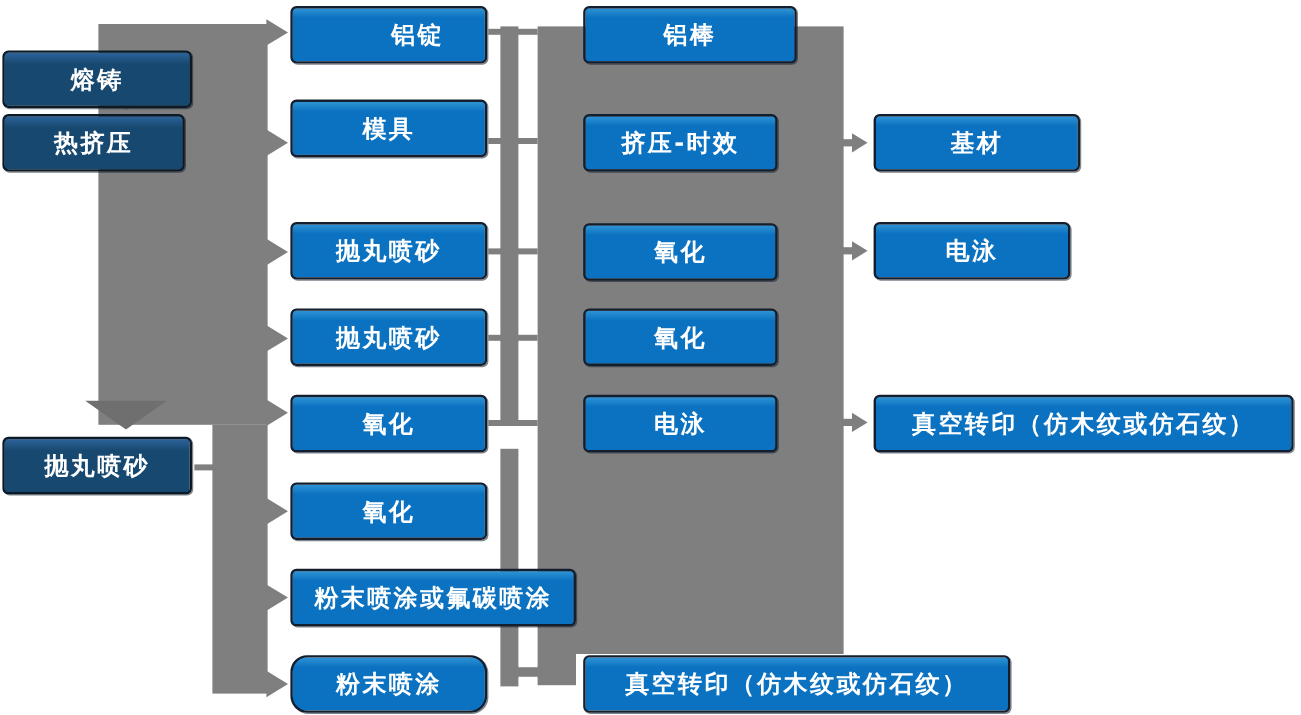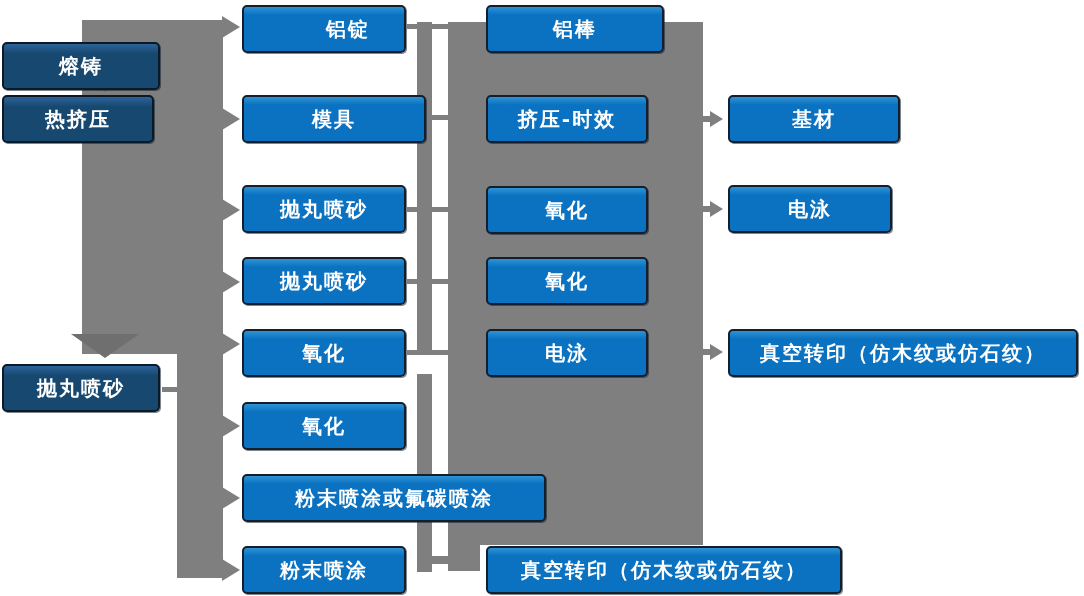--- a/index.html
+++ b/index.html
@@ -66,27 +66,27 @@
   <div class="g" style="left:702px;top:206px;width:9px;height:6px;"></div>
   <div class="tri-sm" style="left:710px;top:201px;"></div>
   <div class="g" style="left:702px;top:349px;width:9px;height:6px;"></div>
   <div class="tri-sm" style="left:710px;top:344px;"></div>
 
   <div id="nodes">
       <div class="node dark" style="left: 2px; top: 5px; width: 158px; margin-top: 37px;">熔铸</div>
       <div class="node dark" style="left: 2px; top: 95px; width: 152px;">热挤压</div>
       <div class="node dark" style="left: 2px; top: 364px; width: 158px;">抛丸喷砂</div>
       <div class="node" style="left: 242px; top: 5px; width: 164px; padding-left: 48px;">铝锭</div>
-      <div class="node" style="left: 242px; top: 95px; width: 184px;">模具</div>
+      <div class="node" style="left: 242px; top: 83px; width: 164px;">模具</div>
       <div class="node" style="left: 242px; top: 185px; width: 164px;">抛丸喷砂</div>
       <div class="node" style="left: 242px; top: 257px; width: 164px;">抛丸喷砂</div>
       <div class="node" style="left: 242px; top: 329px; width: 164px;">氧化</div>
       <div class="node" style="left: 242px; top: 402px; width: 164px;">氧化</div>
-      <div class="node" style="left: 242px; top: 474px; width: 304px;">粉末喷涂或氟碳喷涂</div>
-      <div class="node" style="left: 242px; top: 546px; width: 164px;">粉末喷涂</div>
+      <div class="node" style="left: 242px; top: 474px; width: 238px;">粉末喷涂或氟碳喷涂</div>
+      <div class="node" style="left: 242px; top: 546px; width: 164px; border-radius: 14px;">粉末喷涂</div>
       <div class="node" style="left: 486px; top: 5px; width: 178px;">铝棒</div>
       <div class="node" style="left: 486px; top: 95px; width: 162px;">挤压-时效</div>
       <div class="node" style="left: 486px; top: 186px; width: 162px;">氧化</div>
       <div class="node" style="left: 486px; top: 257px; width: 162px;">氧化</div>
       <div class="node" style="left: 486px; top: 329px; width: 162px;">电泳</div>
       <div class="node" style="left: 486px; top: 546px; width: 356px;">真空转印（仿木纹或仿石纹）</div>
       <div class="node" style="left: 728px; top: 95px; width: 172px;">基材</div>
       <div class="node" style="left: 728px; top: 185px; width: 164px;">电泳</div>
       <div class="node" style="left: 728px; top: 329px; width: 350px;">真空转印（仿木纹或仿石纹）</div>
     </div>

